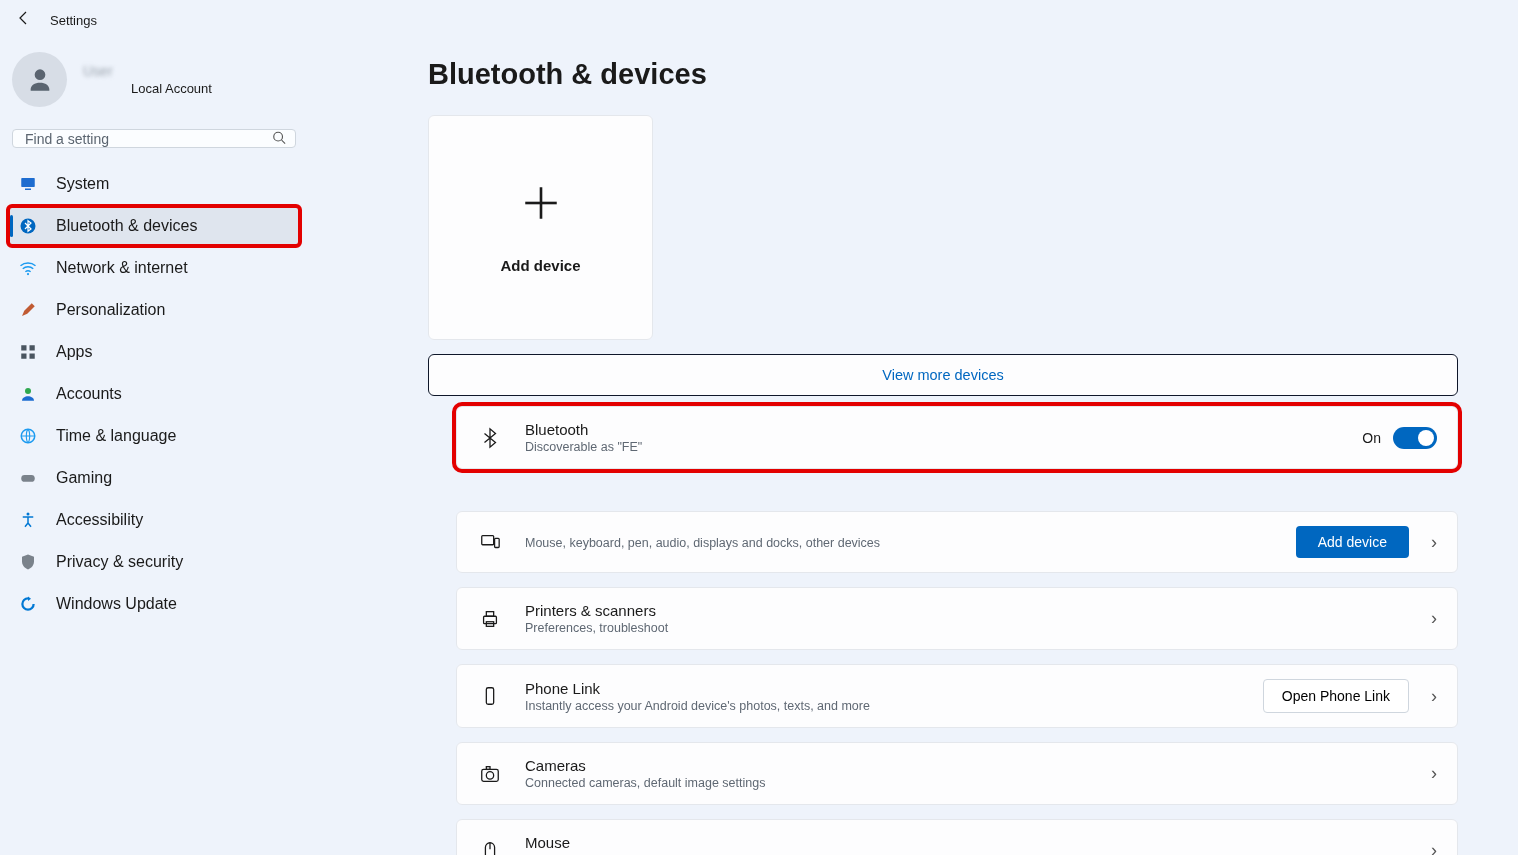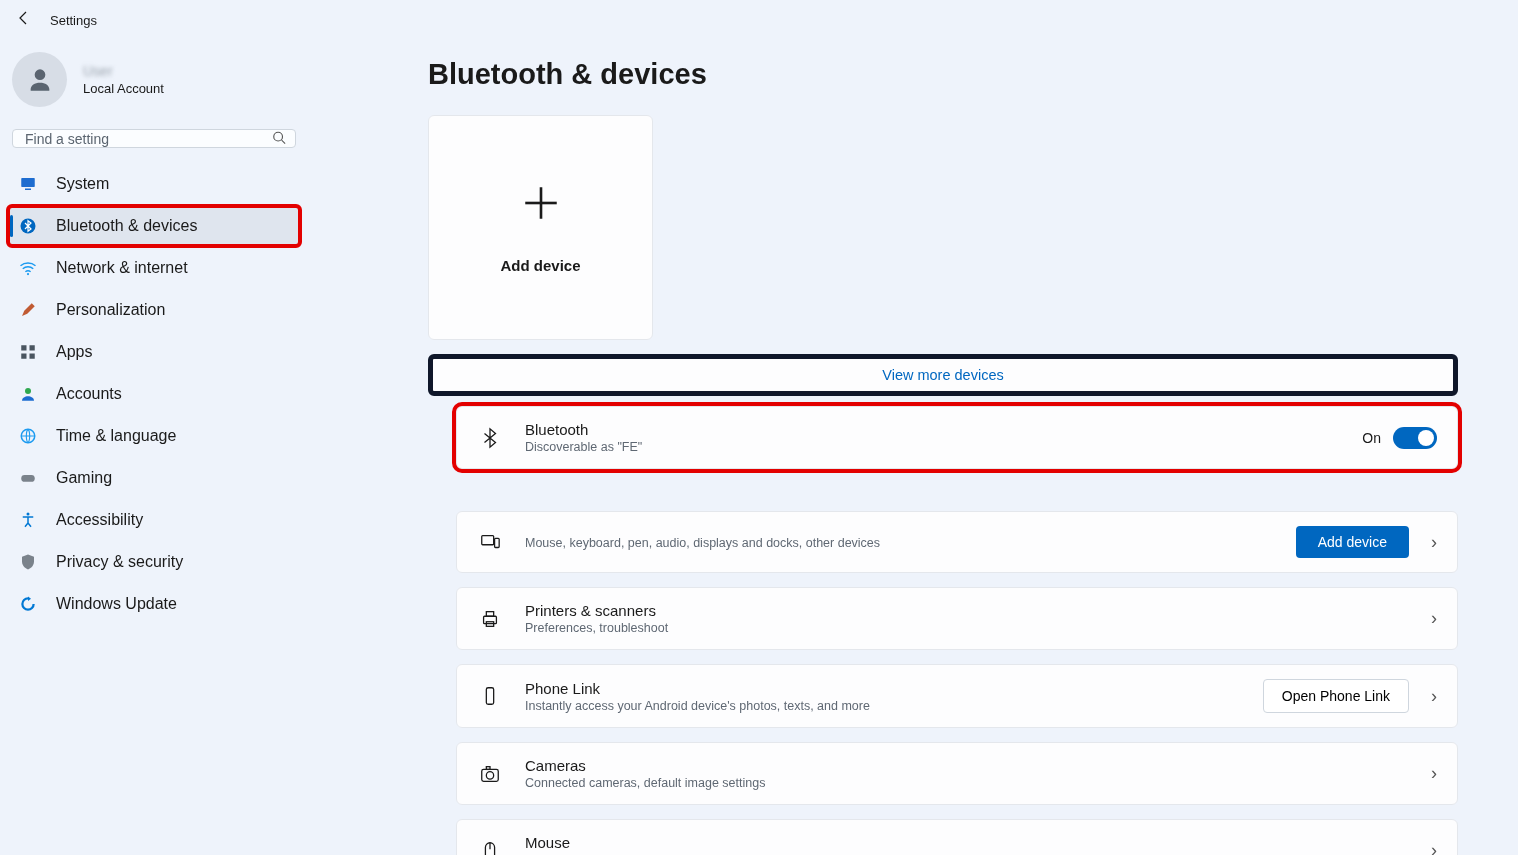--- a/index.html
+++ b/index.html
@@ -7,36 +7,36 @@
 .titlebar{display:flex;align-items:center;height:40px;padding:0 16px;gap:18px;}
 .back-arrow{font-size:16px;color:#1a1a1a;}
 .titlebar-title{font-size:13px;}
 .layout{display:flex;height:calc(855px - 40px);}
 .sidebar{width:308px;padding:8px 8px 0 8px;display:flex;flex-direction:column;gap:6px;}
 .account{display:flex;align-items:center;gap:16px;padding:4px 4px 12px 4px;}
 .avatar{width:55px;height:55px;border-radius:50%;background:#d7dde6;display:flex;align-items:center;justify-content:center;}
 .avatar svg{width:32px;height:32px;fill:#5a6470;}
 .account-lines{display:flex;flex-direction:column;gap:2px;}
 .account-lines .name{font-size:14px;color:#9aa3ad;filter:blur(2px);}
-.account-lines .type{font-size:13px;color:#1a1a1a;}
+.account-lines .type{font-size:13px;color:#1a1a1a;margin-left:48px;}
 .search-wrap{position:relative;margin:4px 4px 10px 4px;}
 .search{width:100%;height:19px;border:1px solid #cfd6de;border-radius:4px;background:#fbfdff;padding:0 36px 0 12px;font-size:14px;color:#333;}
 .search::placeholder{color:#5b6570;}
 .search-icon{position:absolute;right:10px;top:50%;transform:translateY(-50%);color:#555;font-size:14px;}
 .navlist{display:flex;flex-direction:column;gap:2px;}
 .navitem{display:flex;align-items:center;gap:18px;height:40px;padding:0 14px 0 10px;border-radius:4px;font-size:16px;cursor:pointer;position:relative;}
 .navitem.active{background:#dfe5ee;}
 .navitem.active::before{content:"";position:absolute;left:2px;top:9px;bottom:9px;width:3px;border-radius:2px;background:#0067c0;}
 .navicon{width:20px;height:20px;display:flex;align-items:center;justify-content:center;font-size:17px;}
 .content{flex:1;padding:18px 60px 0 120px;overflow:auto;}
 .page-title{font-size:29px;font-weight:600;margin-bottom:24px;}
 .add-tile{width:225px;height:225px;background:#fdfdfe;border:1px solid #e4e7ec;border-radius:6px;display:flex;flex-direction:column;align-items:center;justify-content:center;gap:26px;}
 .plus{font-size:44px;font-weight:300;line-height:1;}
 .add-tile-label{font-size:15px;font-weight:600;}
-.linkbar{margin-top:14px;background:#fdfdfe;border:5px solid #0f172a;border-radius:6px;height:42px;display:flex;align-items:center;justify-content:center;}
+.linkbar{margin-top:14px;background:#fdfdfe;border:1px solid #0f172a;border-radius:6px;height:42px;display:flex;align-items:center;justify-content:center;}
 .linkbar a{color:#0067c0;text-decoration:none;font-size:14.5px;}
 .card{margin-top:18px;background:#fdfdfe;border:1px solid #e4e7ec;border-radius:6px;padding:14px 20px;display:flex;align-items:center;gap:22px;margin-left:28px;}
 .card + .card{margin-top:8px;}
 .card-icon{width:26px;height:26px;display:flex;align-items:center;justify-content:center;color:#1a1a1a;}
 .card-icon svg{width:22px;height:22px;stroke:#1a1a1a;stroke-width:1.4;fill:none;}
 .card-text{flex:1;}
 .card-title{font-size:15px;}
 .card-sub{font-size:12.5px;color:#5f6873;margin-top:2px;}
 .chev{font-size:18px;color:#555;}
 .toggle-wrap{display:flex;align-items:center;gap:12px;}

